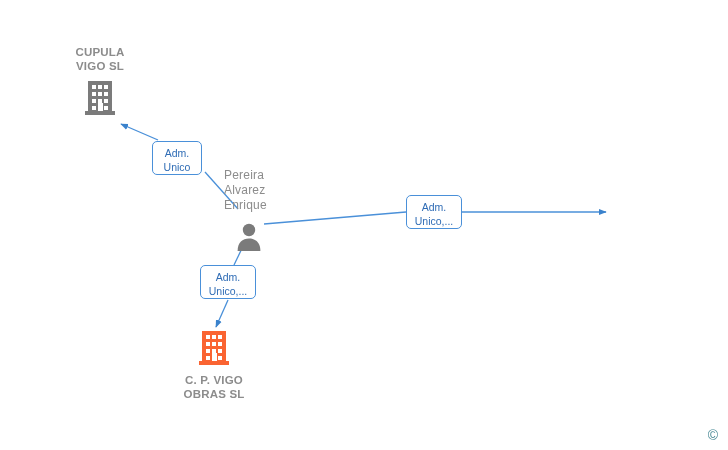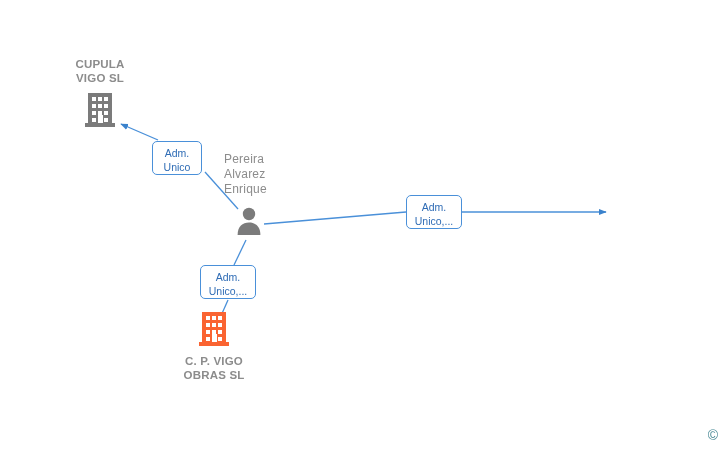--- a/index.html
+++ b/index.html
@@ -163,21 +163,21 @@
       <line x1="264" y1="224" x2="406" y2="212" stroke="#4a90d9" stroke-width="1.3"></line>
       <line x1="462" y1="212" x2="606" y2="212" stroke="#4a90d9" stroke-width="1.3" marker-end="url(#arrow)"></line>
     </g>
 
     <g>
       <line x1="246" y1="240" x2="234" y2="265" stroke="#4a90d9" stroke-width="1.3"></line>
       <line x1="228" y1="300" x2="216" y2="327" stroke="#4a90d9" stroke-width="1.3" marker-end="url(#arrow)"></line>
     </g>
   </svg>
 
-  <div class="node" style="left:40px; top:58px;">
+  <div class="node" style="left:40px; top:46px;">
     <div class="node-label">CUPULA
 VIGO SL</div>
     <div class="bldg node-icon" style="color:#7b7b7b; margin-top:8px;">
       <div class="body"></div>
       <div class="base"></div>
       <div class="win" style="left:7px;  top:4px;"></div>
       <div class="win" style="left:13px; top:4px;"></div>
       <div class="win" style="left:19px; top:4px;"></div>
       <div class="win" style="left:7px;  top:11px;"></div>
       <div class="win" style="left:13px; top:11px;"></div>
@@ -187,38 +187,38 @@
       <div class="win" style="left:19px; top:18px;"></div>
       <div class="win" style="left:7px;  top:25px;"></div>
       <div class="win" style="left:19px; top:25px;"></div>
       <div class="door"></div>
     </div>
   </div>
 
   <div class="chip" style="left:152px; top:141px; width:50px; height:34px;">Adm.
 Unico</div>
 
-  <div class="node" style="left:224px; top:152px; width:70px; text-align:left;">
+  <div class="node" style="left:224px; top:168px; width:70px; text-align:left;">
     <div class="node-label person">Pereira
 Alvarez
 Enrique</div>
     <svg class="person-icon" style="margin-left:10px; margin-top:8px;" viewBox="0 0 30 30">
       <circle cx="15" cy="9" r="6.2" fill="#7b7b7b"></circle>
       <path d="M 3.6 30 C 3.6 21.4 8.6 17.6 15 17.6 C 21.4 17.6 26.4 21.4 26.4 30 Z" fill="#7b7b7b"></path>
     </svg>
   </div>
 
   <div class="chip" style="left:406px; top:195px; width:56px; height:34px;">Adm.
 Unico,...</div>
 
 
   <div class="chip" style="left:200px; top:265px; width:56px; height:34px;">Adm.
 Unico,...</div>
 
-  <div class="node" style="left:154px; top:312px;">
+  <div class="node" style="left:154px; top:331px;">
     <div class="bldg node-icon" style="color:#fa6432;">
       <div class="body"></div>
       <div class="base"></div>
       <div class="win" style="left:7px;  top:4px;"></div>
       <div class="win" style="left:13px; top:4px;"></div>
       <div class="win" style="left:19px; top:4px;"></div>
       <div class="win" style="left:7px;  top:11px;"></div>
       <div class="win" style="left:13px; top:11px;"></div>
       <div class="win" style="left:19px; top:11px;"></div>
       <div class="win" style="left:7px;  top:18px;"></div>

